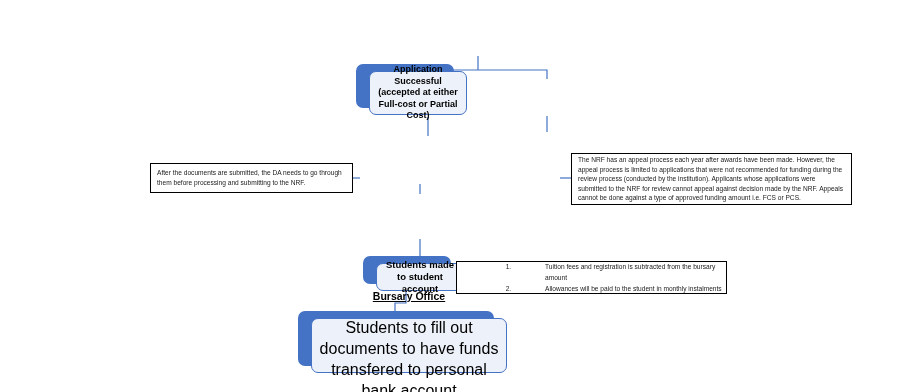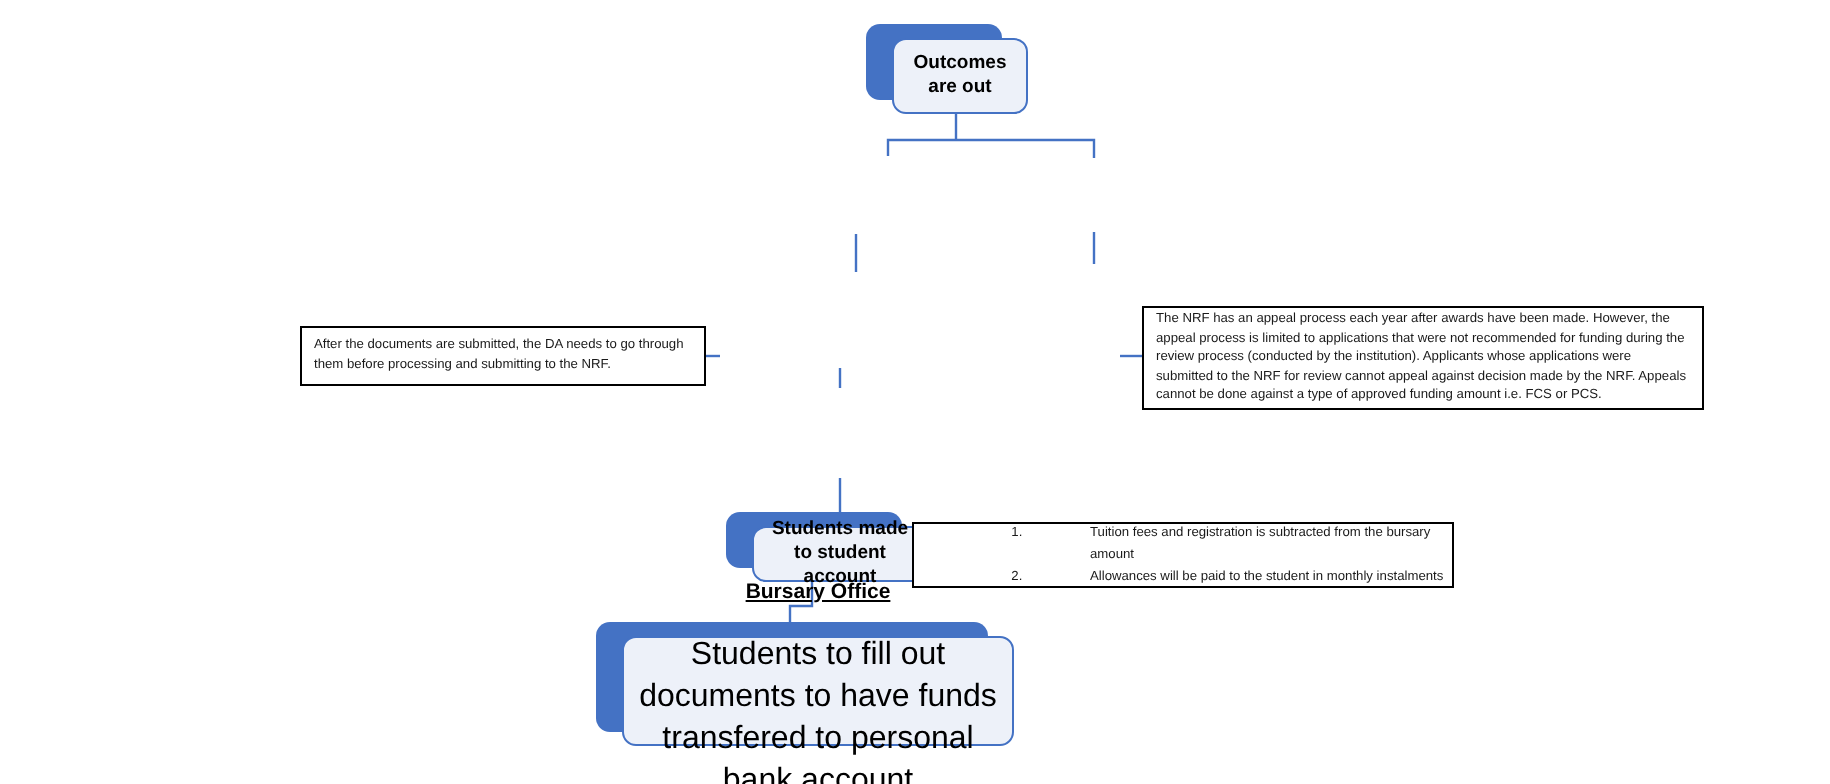--- a/index.html
+++ b/index.html
@@ -133,27 +133,27 @@
       <path d="M 420 239 L 420 260"></path>
 
       <path d="M 406 290 L 406 303 L 395 303 L 395 315"></path>
 
       <path d="M 352 178 L 360 178"></path>
 
       <path d="M 560 178 L 572 178"></path>
     </g>
   </svg>
 
-  <div class="node" style="left:433px; top:12px; width:68px; height:38px;">
+
+  <div class="node small" style="left:356px; top:64px; width:98px; height:44px;">
     <div class="plate"></div>
     <div class="card">
-      <span class="label">Outcomes are out</span>
+      <span class="label">Application Successful (accepted at either Full-cost or Partial Cost)</span>
     </div>
   </div>
-
 
 
 
 
 
   <div class="node" style="left:363px; top:256px; width:88px; height:28px;">
     <div class="plate"></div>
     <div class="card">
       <span class="label">Students made to student account</span>
     </div>

